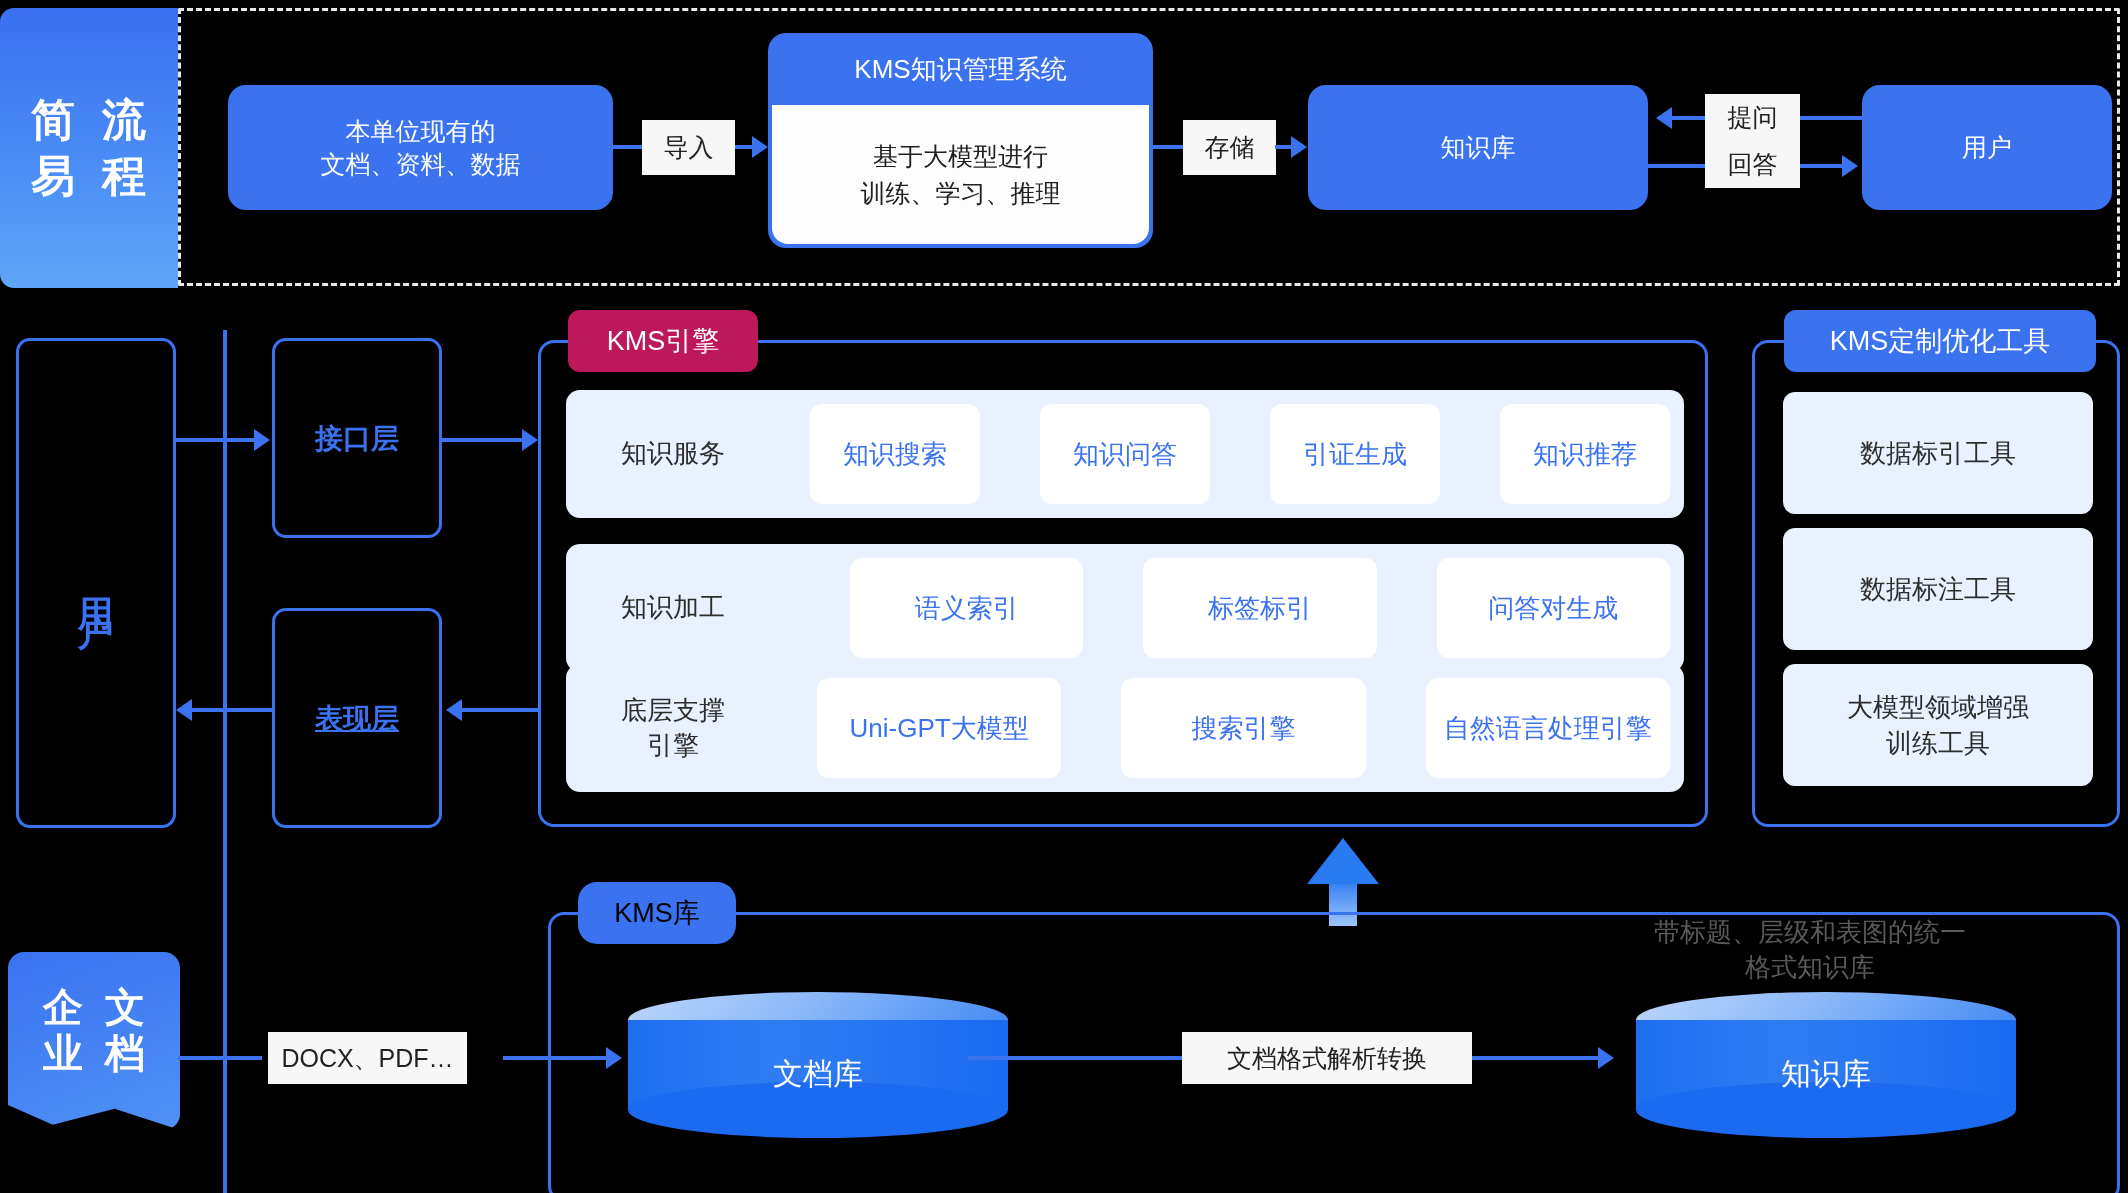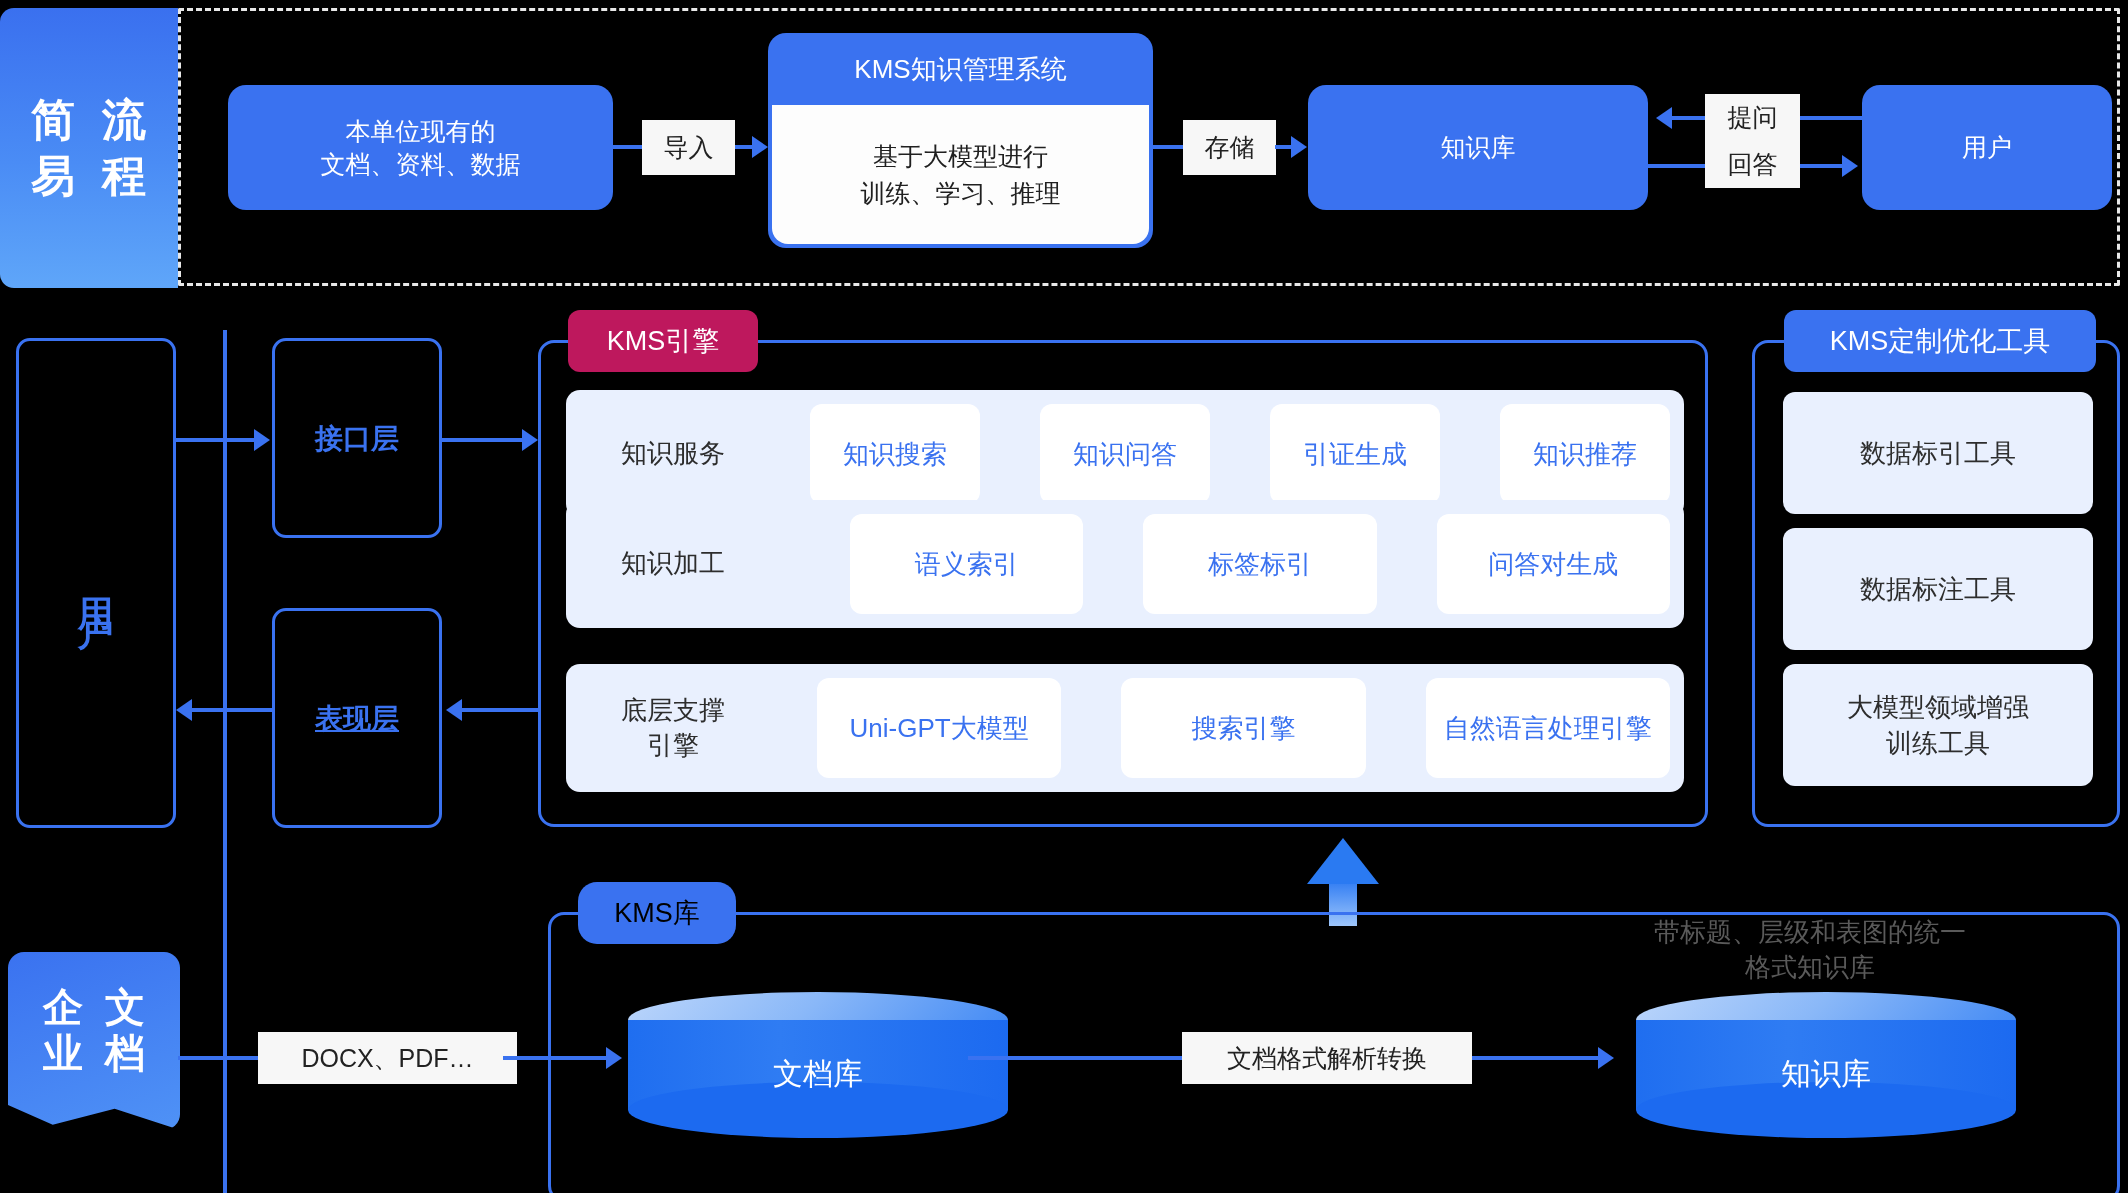--- a/index.html
+++ b/index.html
@@ -83,21 +83,21 @@
     left:568px;top:310px;width:190px;height:62px;
     background:#be185d;border-radius:12px;color:#fff;font-size:27px;
     display:flex;align-items:center;justify-content:center;
   }
   .eng-row{
     position:absolute;left:566px;width:1118px;height:128px;
     background:#e9f0fe;border-radius:14px;display:flex;align-items:center;padding:0 14px;
     box-sizing:border-box;
   }
   #eng-row-0{top:390px;}
-  #eng-row-1{top:500px;gap:40px;}
+  #eng-row-1{top:544px;gap:40px;}
   #eng-row-2{top:664px;gap:7px;}
   .eng-label{
     width:186px;flex:0 0 186px;color:#2d2d2d;font-size:26px;text-align:center;
     line-height:1.35;
   }
   .eng-cells{display:flex;flex:1;gap:16px;}
   .eng-cell{
     flex:1;background:#fff;border-radius:12px;height:100px;
     display:flex;align-items:center;justify-content:center;
     color:#3a72f0;font-size:26px;text-align:center;margin-left:44px;
@@ -153,21 +153,21 @@
     position:absolute;left:0;top:90px;width:100%;height:56px;border-radius:50%;
     background:#1c6af0;
   }
   .cyl .cyl-label{
     position:absolute;left:0;top:62px;width:100%;text-align:center;
     color:#fff;font-size:30px;z-index:3;
   }
   #cyl-docs{left:628px;top:992px;width:340px;height:146px;}
   #cyl-kb{left:1636px;top:992px;width:340px;height:146px;}
 
-  #tag-docx{left:258px;top:1032px;width:259px;height:52px;}
+  #tag-docx{left:268px;top:1032px;width:199px;height:52px;}
   #tag-parse{left:1182px;top:1032px;width:290px;height:52px;}
 
   #faint-note{
     left:1640px;top:915px;width:340px;color:#6a6a6a;font-size:26px;
     text-align:center;line-height:1.35;opacity:.85;
   }
 
   #big-up-arrow{
     left:1307px;top:838px;width:72px;height:85px;
   }

